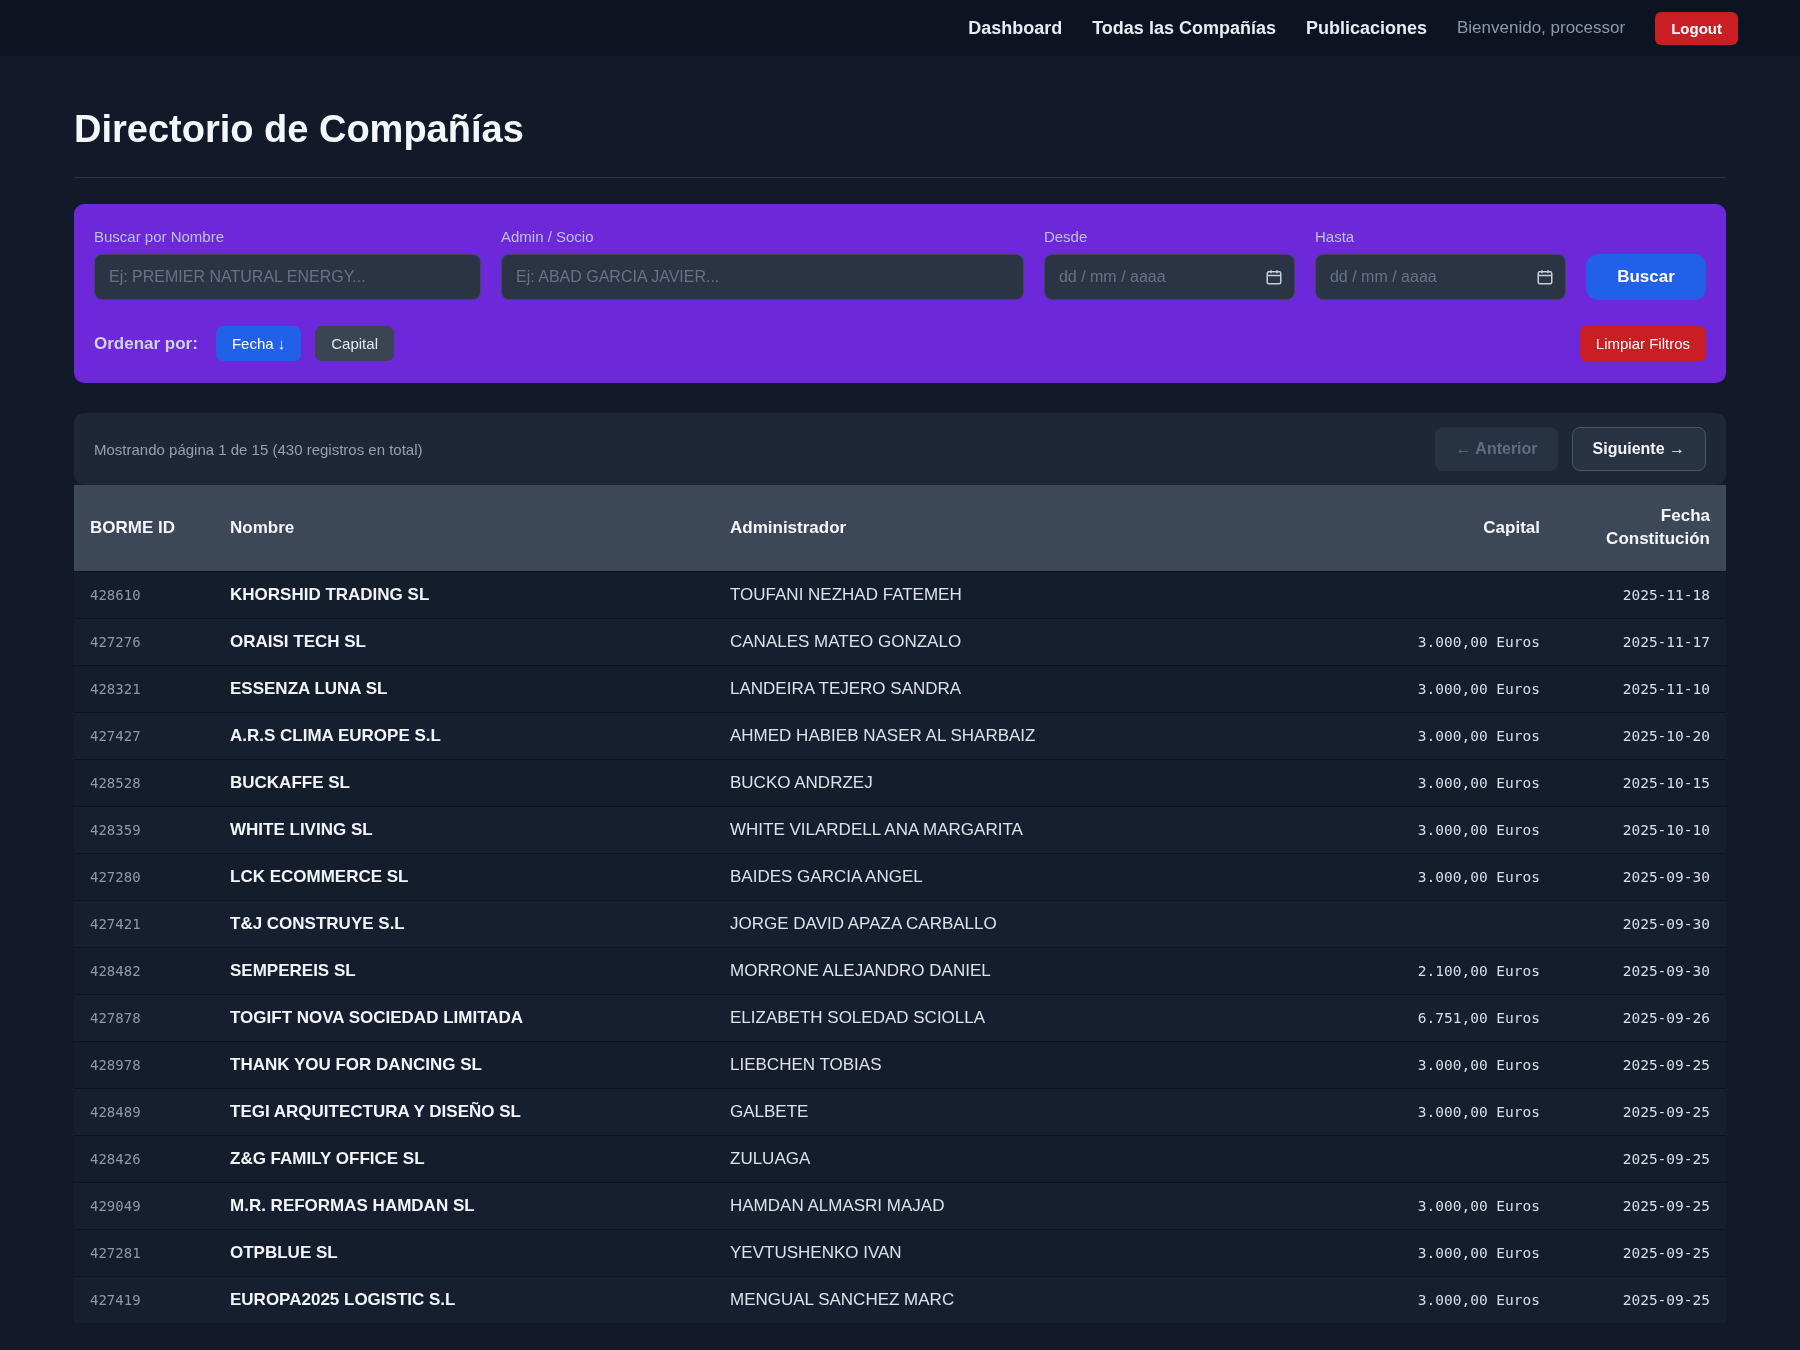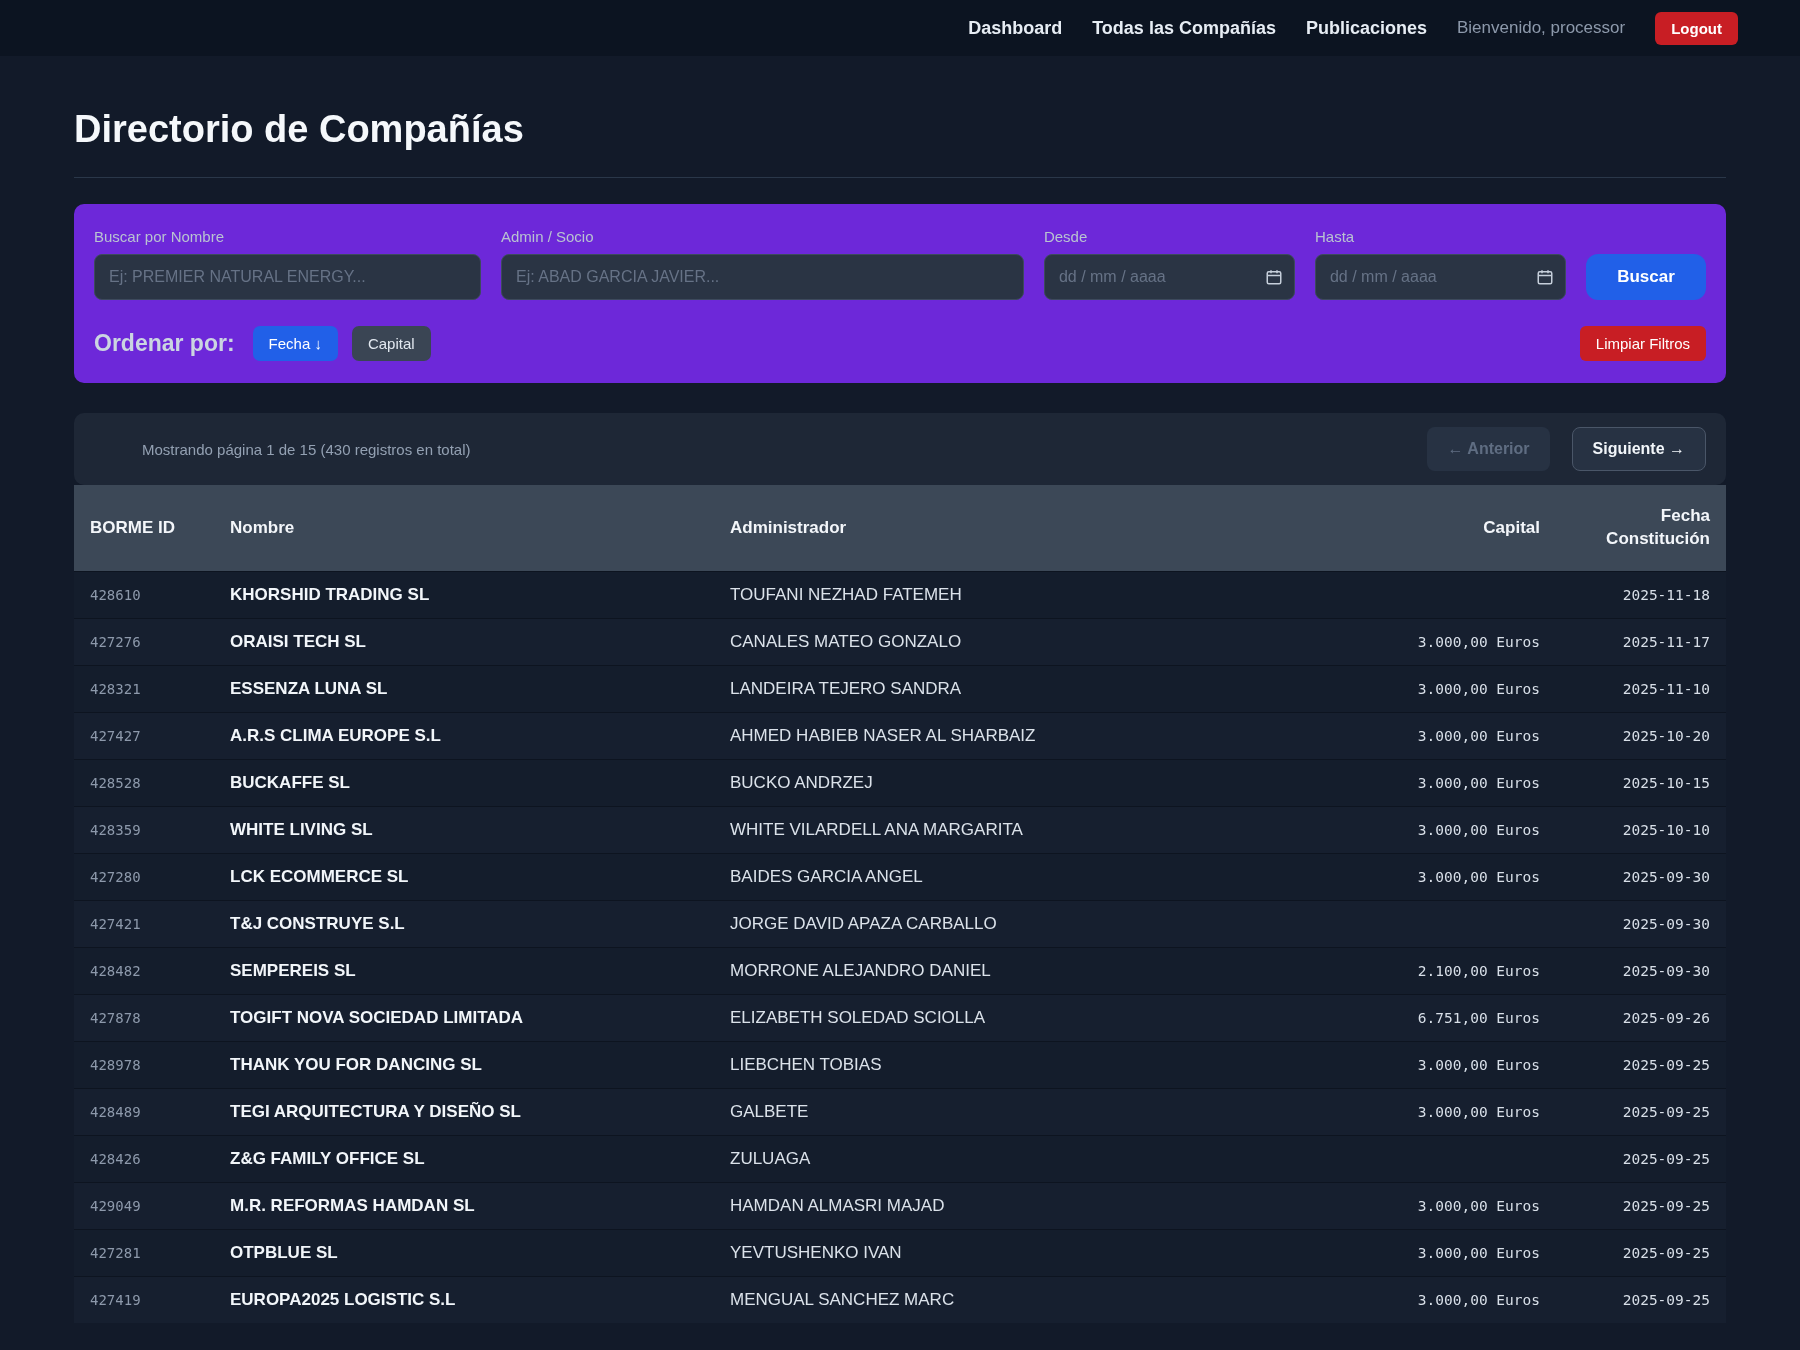--- a/index.html
+++ b/index.html
@@ -109,21 +109,21 @@
     cursor: pointer;
     margin-left: auto;
     font-family: "Liberation Sans", sans-serif;
   }
   .sort-row {
     margin-top: 26px;
     display: flex;
     align-items: center;
     gap: 14px;
   }
-  .sort-label { font-size: 23px; font-weight: 700; color: #cbd5e1; margin-right: 4px; }
+  .sort-label { font-size: 17px; font-weight: 700; color: #cbd5e1; margin-right: 4px; }
   .chip-btn {
     border: none;
     border-radius: 7px;
     padding: 9px 16px;
     font-size: 15px;
     cursor: pointer;
     font-family: "Liberation Sans", sans-serif;
   }
   .chip-active { background: #2160e8; color: #ffffff; }
   .chip-idle   { background: #3a4554; color: #e2e8f0; }
@@ -141,22 +141,22 @@
 
   
   .pagination-bar {
     margin-top: 30px;
     background: #1e2736;
     border-radius: 10px;
     padding: 14px 20px;
     display: flex;
     align-items: center;
   }
-  .page-status { font-size: 15px; color: #93a0b2; margin-left: 48px; }
-  .pager-btns { margin-left: auto; display: flex; gap: 22px; }
+  .page-status { font-size: 15px; color: #93a0b2; }
+  .pager-btns { margin-left: auto; display: flex; gap: 14px; }
   .pager-btn {
     background: #273243;
     border: none;
     border-radius: 8px;
     padding: 12px 20px;
     font-size: 16px;
     font-weight: 700;
     cursor: pointer;
     font-family: "Liberation Sans", sans-serif;
   }

